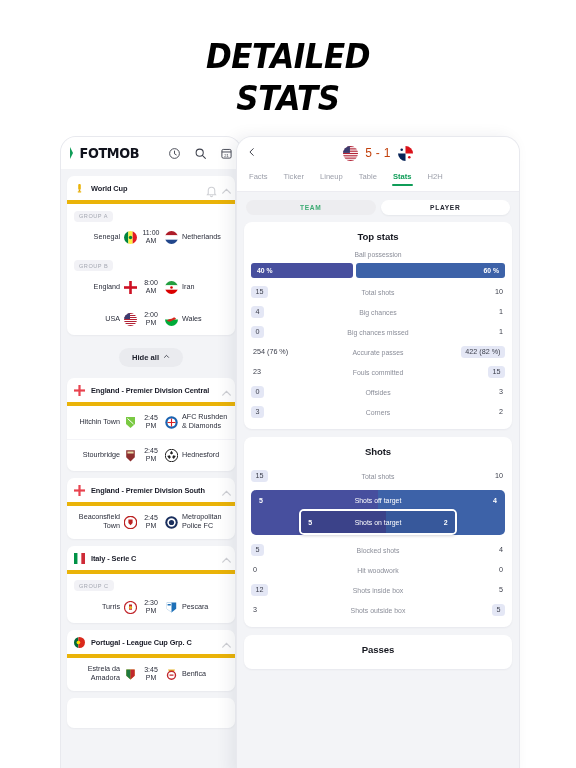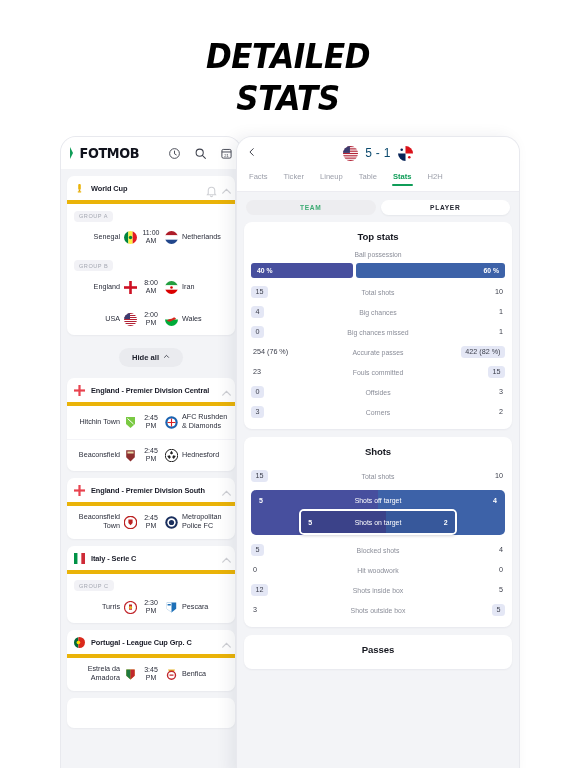--- a/index.html
+++ b/index.html
@@ -119,21 +119,21 @@
     background:#fff; height:32px; display:flex; align-items:center;
     padding:0 10px; position:relative;
   }
   .back-chev { font-size:14px; color:#1b1d29; line-height:1; font-weight:400; }
   .score-wrap {
     position:absolute; left:0; right:0; display:flex; align-items:center;
     justify-content:center; gap:7px; pointer-events:none;
   }
   .score-flag { width:15px; height:15px; }
   .score-flag svg{ display:block; }
-  .score-text { font-size:12px; color:#0c4a6e; letter-spacing:.3px; }
+  .score-text { font-size:12px; color:#c2410c; letter-spacing:.3px; }
 
   .r-tabs {
     background:#fff; height:23px; display:flex; align-items:flex-start;
     gap:0; padding:1px 10px 0 12px; border-bottom:1px solid #ececf1;
   }
   .rtab {
     font-size:7.6px; color:#9b9ea9; position:relative; padding:2px 0 0 0;
     margin-right:16px; white-space:nowrap;
   }
   .rtab.active { color:#0f9d58; font-weight:700; }
@@ -440,21 +440,21 @@
           <span class="m-badge">
             <svg width="13" height="13" viewBox="0 0 13 13">
                 <circle cx="6.5" cy="6.5" r="6.2" fill="#1c63b0"></circle>
                 <circle cx="6.5" cy="6.5" r="4" fill="#fff"></circle>
                 <path d="M2.5 6.5h8M6.5 2.5v8" stroke="#d22" stroke-width="1.1"></path>
               </svg>
           </span>
           <span class="m-team away">AFC Rushden &amp; Diamonds</span>
         </div>
         <div class="match" style="border-top:1px solid #f4f4f8">
-          <span class="m-team home">Beaconsfield</span>
+          <span class="m-team home">Stourbridge</span>
           <span class="m-badge">
             <svg width="13" height="13" viewBox="0 0 13 13">
                 <path d="M2.2 1.2h8.6v7l-4.3 4.2L2.2 8.2z" fill="#8d2f2f"></path>
                 <path d="M3.4 2.4h6.2v2H3.4z" fill="#e8d9a8"></path>
               </svg>
           </span>
           <span class="m-time">
             <span>2:45</span><br>
             <span>PM</span>
           </span>

